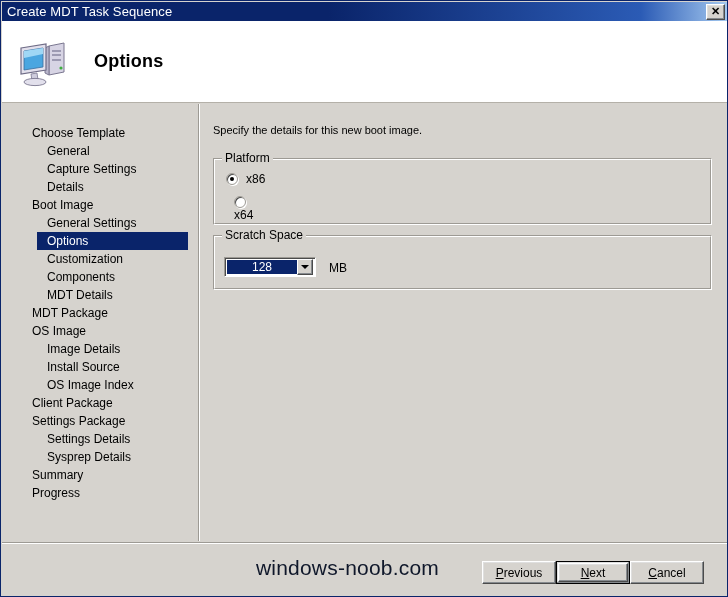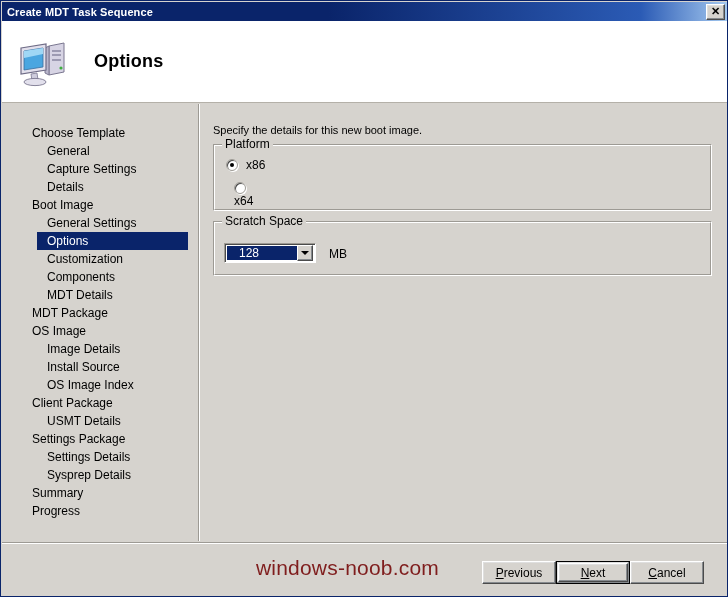--- a/index.html
+++ b/index.html
@@ -27,22 +27,22 @@
     position: absolute;
     left: 1px; top: 1px;
     width: 726px;
     height: 19px;
     background: linear-gradient(to right, #0a246a 0%, #0a246a 45%, #2b5bb5 88%, #a6caf0 100%);
     display: flex;
     align-items: center;
   }
   .titlebar-text {
     color: #ffffff;
-    font-size: 11px;
-    font-weight: bold;
+    font-size: 13px;
+    font-weight: normal;
     padding-left: 5px;
     letter-spacing: 0.1px;
     white-space: nowrap;
   }
   .titlebar-spacer { flex: 1 1 auto; }
   .close-btn {
     width: 19px;
     height: 16px;
     margin-right: 3px;
     background: #d6d3ce;
@@ -158,20 +158,21 @@
     font-size: 11px;
     color: #000000;
   }
 
   .groupbox {
     position: absolute;
     box-sizing: border-box;
     border: 1px solid #9d9a94;
     border-right-color: #ffffff;
     border-bottom-color: #ffffff;
+    margin-top: 14px;
   }
   .groupbox-inner {
     position: absolute;
     left: 0; top: 0; right: 0; bottom: 0;
     border: 1px solid #ffffff;
     border-right-color: #9d9a94;
     border-bottom-color: #9d9a94;
     box-sizing: border-box;
     pointer-events: none;
   }
@@ -241,20 +242,21 @@
     flex: 1 1 auto;
     margin: 2px 0 2px 2px;
     padding: 0 12px;
     height: 14px;
     line-height: 14px;
     background: #0a246a;
     color: #ffffff;
     font-size: 12px;
     white-space: nowrap;
     overflow: hidden;
+    text-align: center;
   }
   .combo-arrow-btn {
     width: 16px;
     height: 16px;
     margin-right: 2px;
     background: #d6d3ce;
     box-sizing: border-box;
     border-top: 1px solid #ffffff;
     border-left: 1px solid #ffffff;
     border-right: 1px solid #4b4b4b;
@@ -293,21 +295,21 @@
     left: 0; top: 440px;
     width: 726px;
     height: 53px;
     background: #d6d3ce;
   }
   .watermark {
     position: absolute;
     left: 254px;
     top: 12px;
     font-size: 21px;
-    color: #7f1d1d;
+    color: #0f172a;
     white-space: nowrap;
     letter-spacing: 0.2px;
   }
   .btn-row {
     position: absolute;
     right: 24px;
     top: 17px;
     display: flex;
   }
   .btn {
@@ -392,21 +394,20 @@
           <div class="nav-item sub selected"><span>Options</span></div>
           <div class="nav-item sub"><span>Customization</span></div>
           <div class="nav-item sub"><span>Components</span></div>
           <div class="nav-item sub"><span>MDT Details</span></div>
           <div class="nav-item"><span>MDT Package</span></div>
           <div class="nav-item"><span>OS Image</span></div>
           <div class="nav-item sub"><span>Image Details</span></div>
           <div class="nav-item sub"><span>Install Source</span></div>
           <div class="nav-item sub"><span>OS Image Index</span></div>
           <div class="nav-item"><span>Client Package</span></div>
-          <div class="nav-item sub"><span>USMT Details</span></div>
           <div class="nav-item"><span>Settings Package</span></div>
           <div class="nav-item sub"><span>Settings Details</span></div>
           <div class="nav-item sub"><span>Sysprep Details</span></div>
           <div class="nav-item"><span>Summary</span></div>
           <div class="nav-item"><span>Progress</span></div>
         </div>
     </div>
     <div class="v-divider"></div>
 
     <div class="main-pane">

